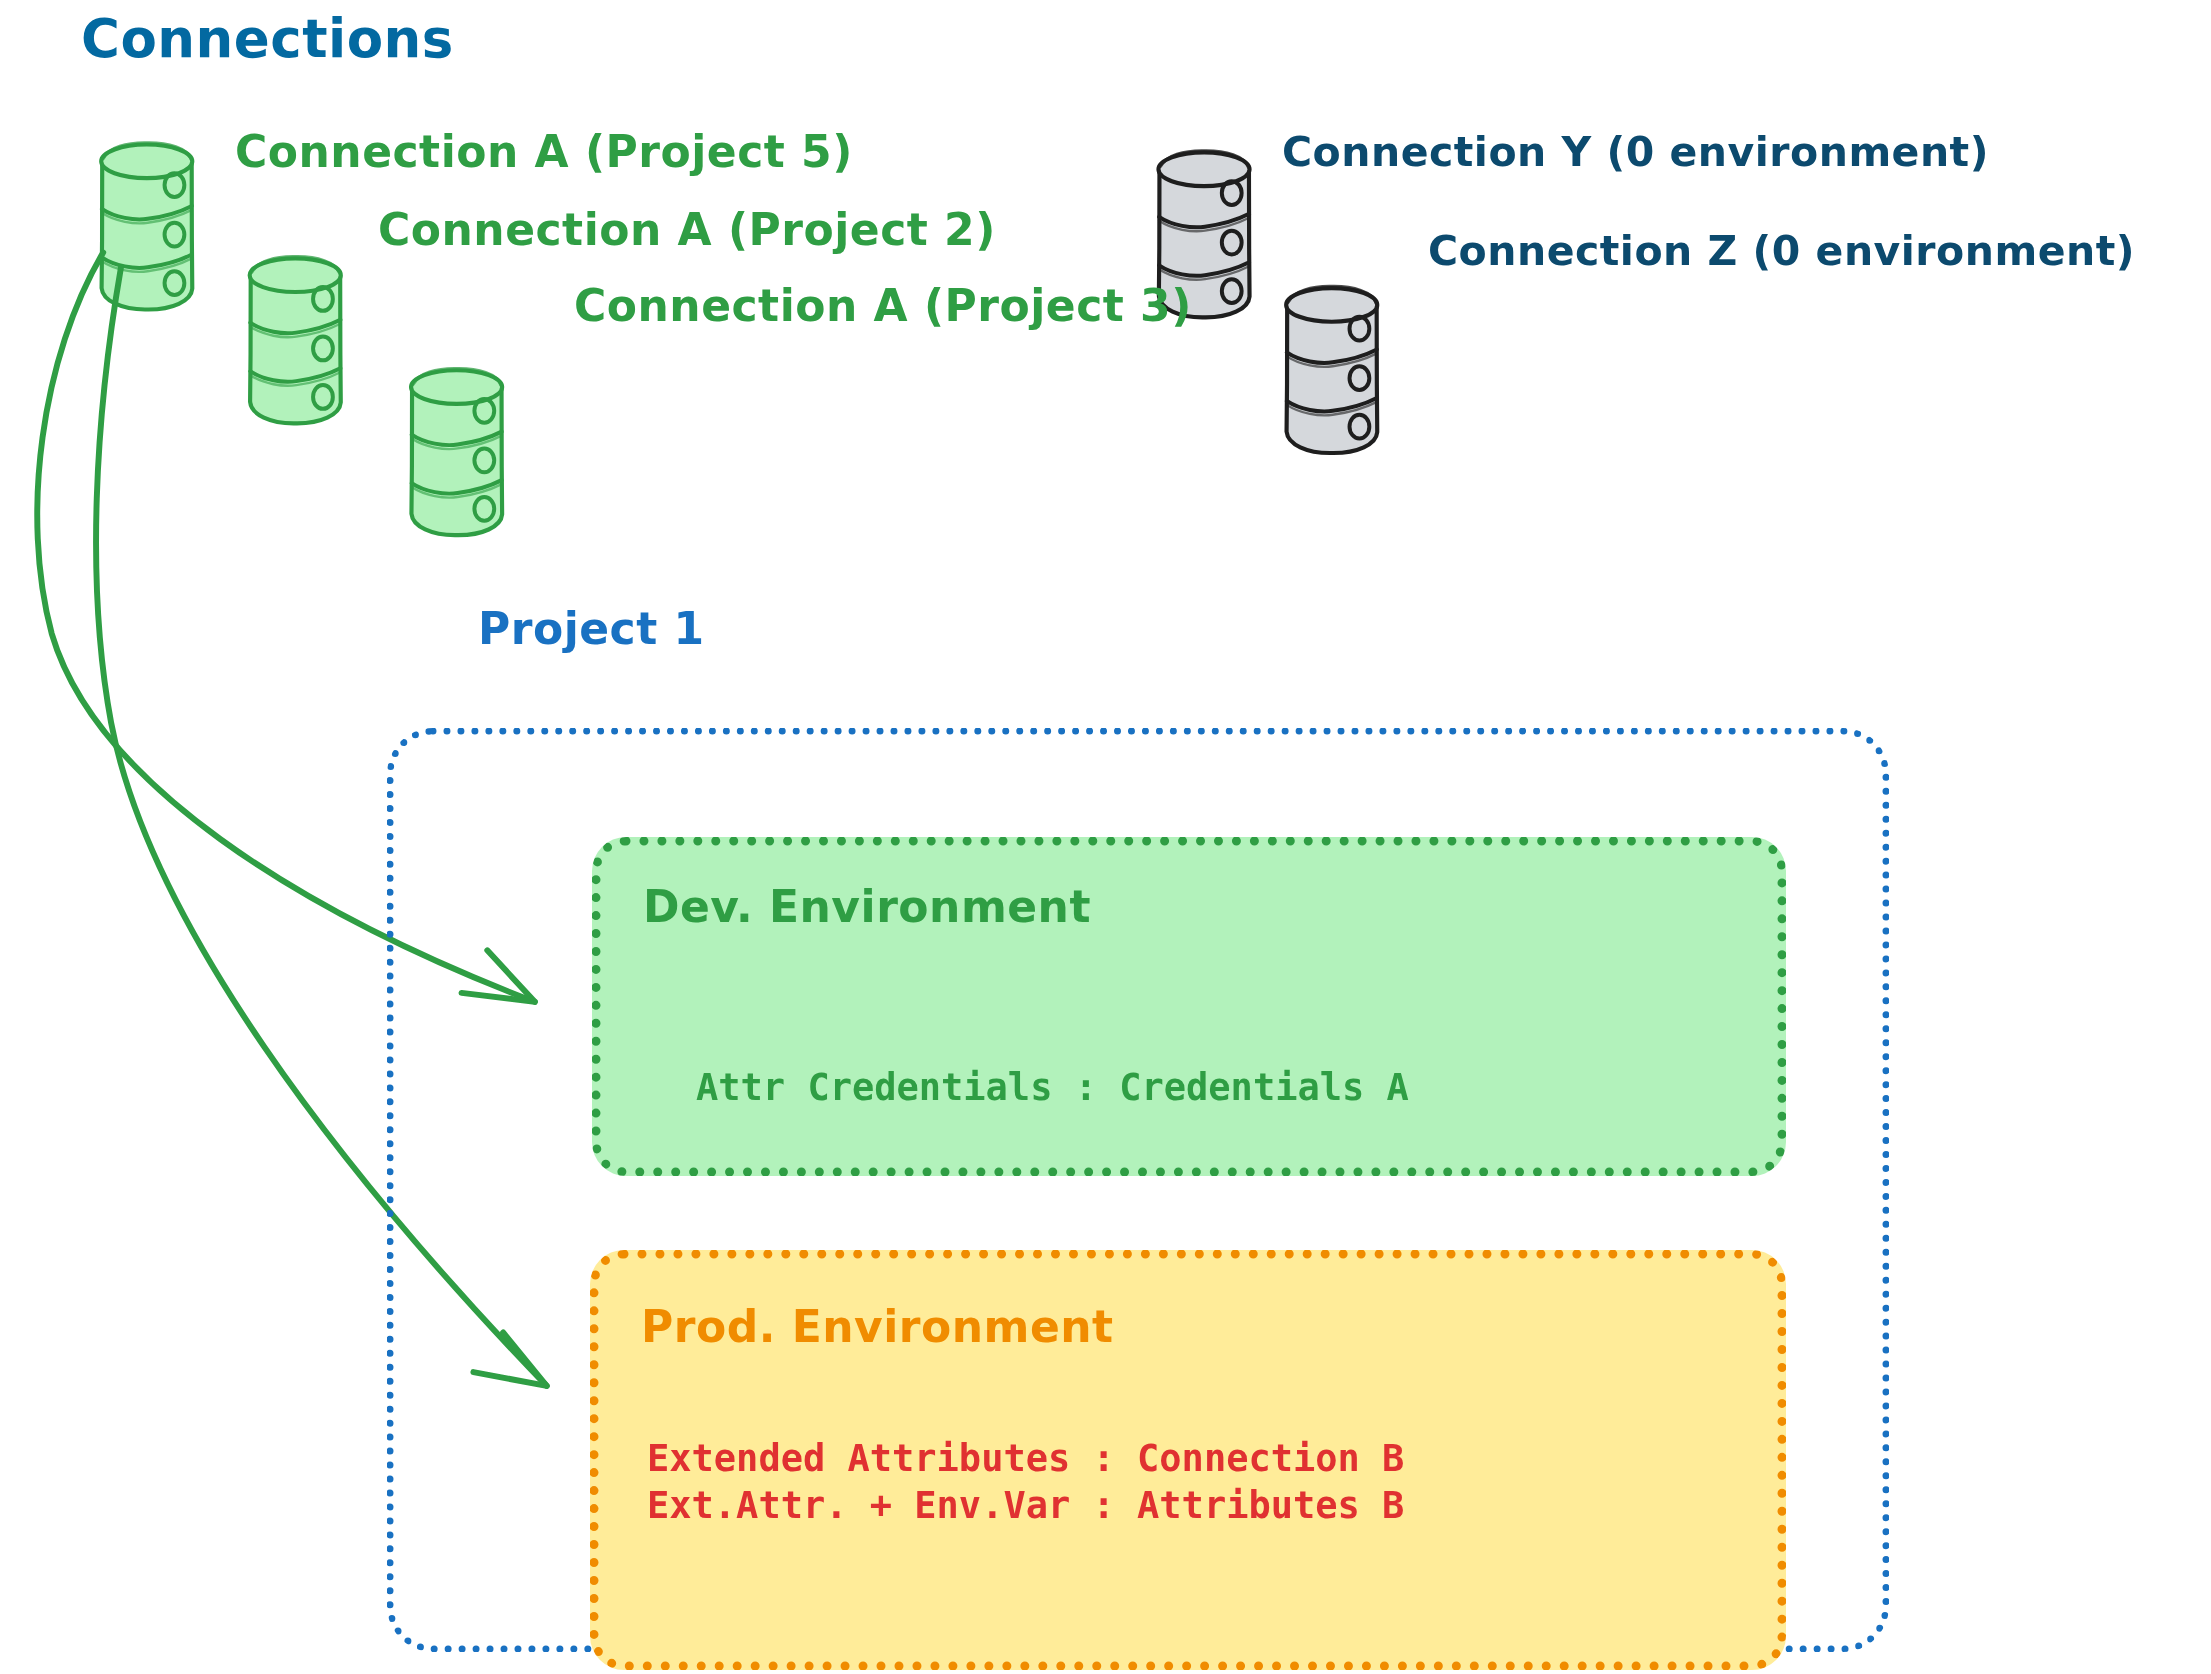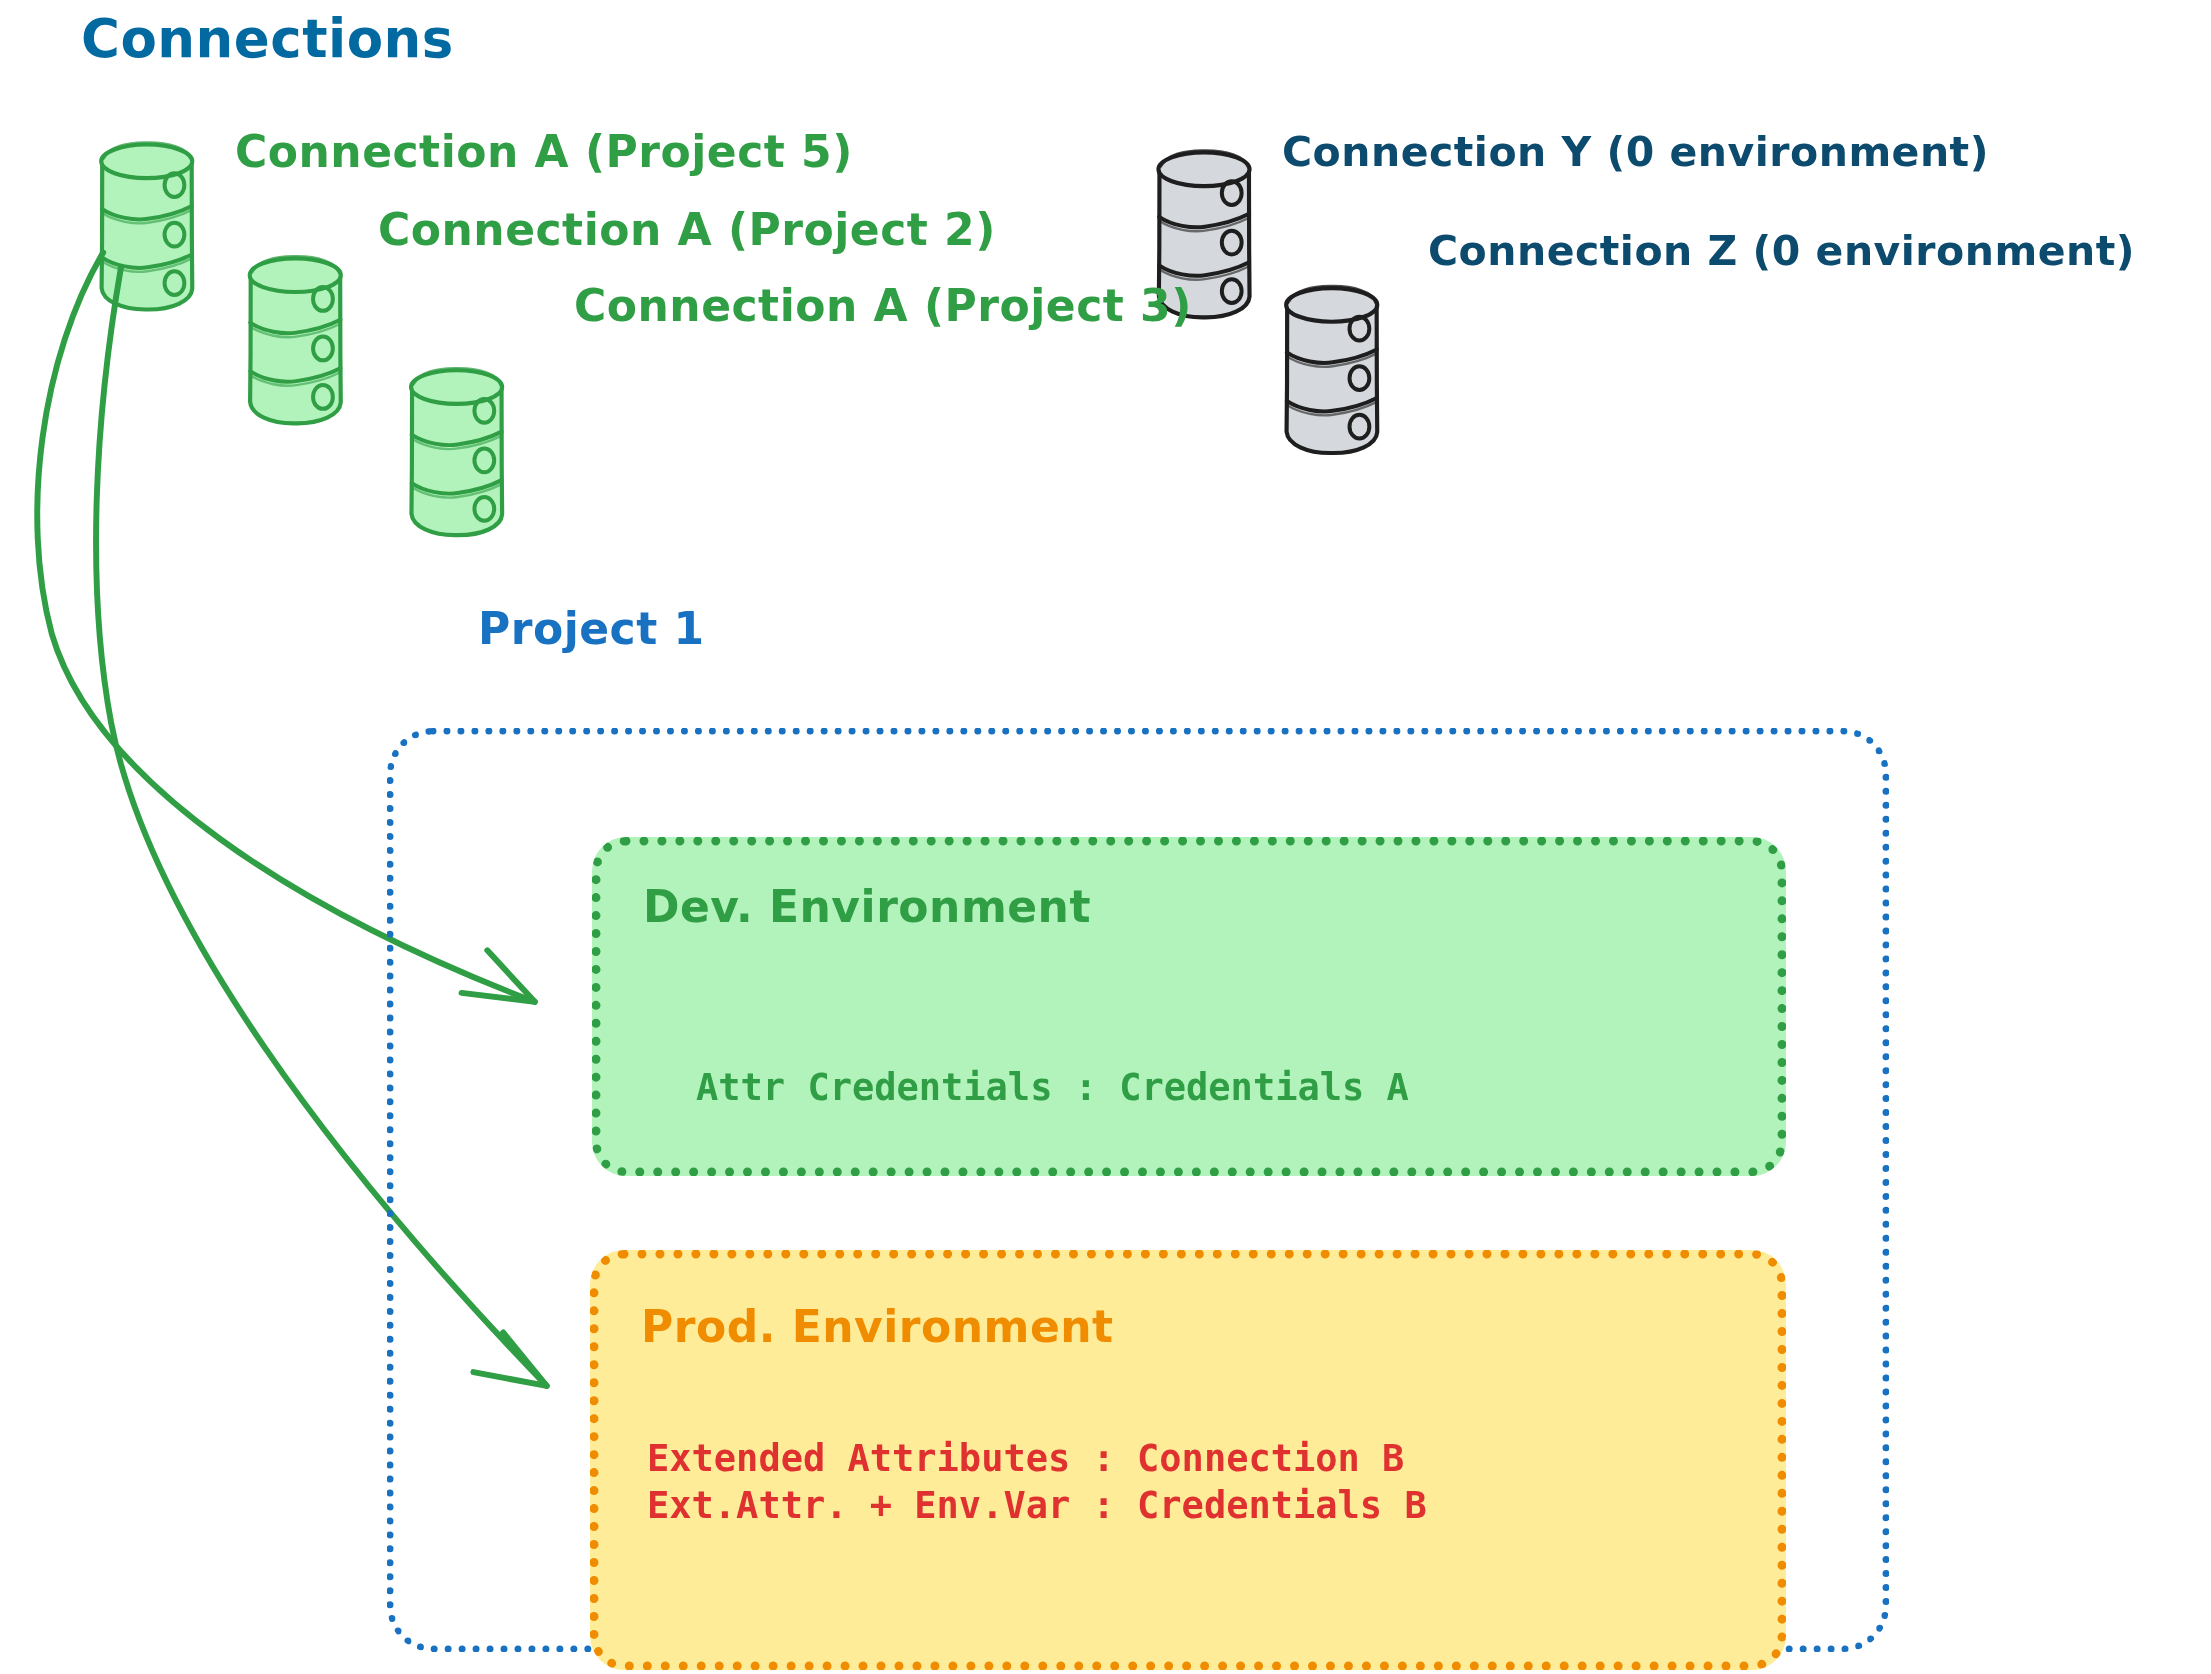--- a/index.html
+++ b/index.html
@@ -241,20 +241,20 @@
 
     <div class="env-box" id="dev-env-box" style="left:198px; top:102px;">
       <div class="env-title hand" id="dev-env-title">Dev. Environment</div>
       <div class="env-detail mono" id="dev-cred-line">Attr Credentials : Credentials A</div>
     </div>
 
     <div class="env-box" id="prod-env-box" style="left:196px; top:515px;">
       <div class="env-title hand" id="prod-env-title">Prod. Environment</div>
       <div id="prod-detail-block" class="mono">
         <div>Extended Attributes : Connection B</div>
-        <div>Ext.Attr. + Env.Var : Credentials B</div>
+        <div>Ext.Attr. + Env.Var : Attributes B</div>
       </div>
     </div>
 
   </div>
 
 </div>
 
 
 </body></html>

